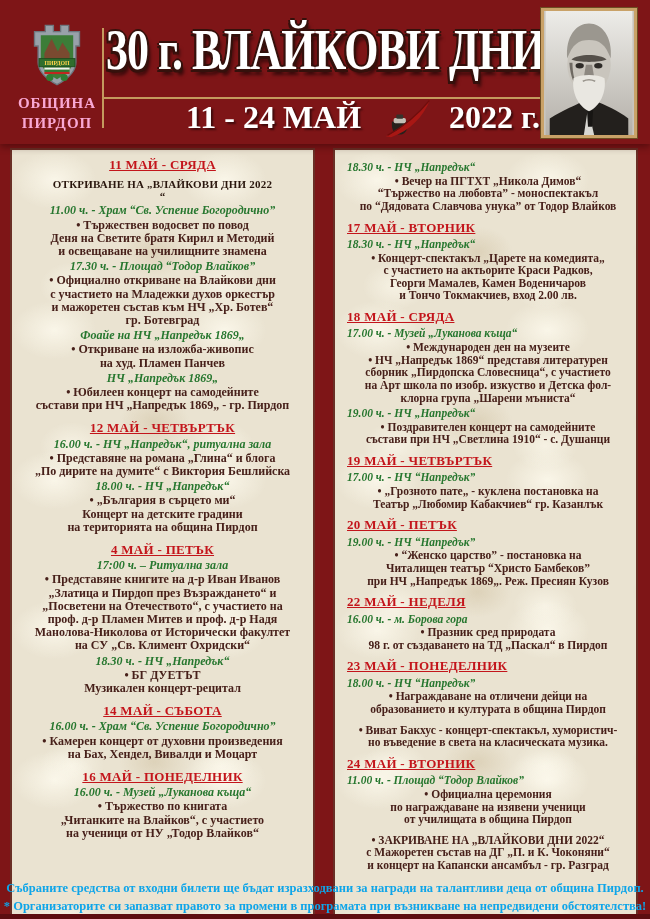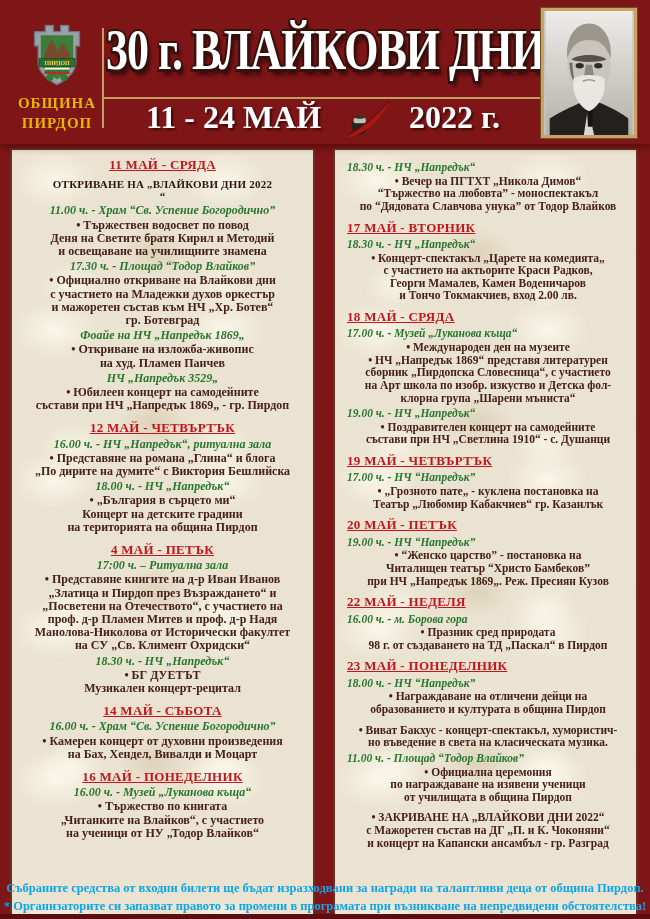--- a/index.html
+++ b/index.html
@@ -5,31 +5,31 @@
   html,body{margin:0;padding:0;}
   body{
     position:relative;width:650px;height:919px;overflow:hidden;
     background:#7e1517;
     font-family:"Liberation Serif","DejaVu Serif",serif;
   }
   
   .header{position:absolute;left:0;top:0;width:650px;height:144px;background:#7e1517;box-shadow:0 3px 7px rgba(40,0,0,.45);z-index:2;}
   .org{position:absolute;left:14px;top:6px;width:86px;text-align:center;}
   .org svg{display:block;margin:16px auto 6px;}
-  .org-name{color:#eab308;font-weight:bold;font-size:15px;line-height:1.3;letter-spacing:1px;white-space:pre-line;}
+  .org-name{color:#f9a8d4;font-weight:bold;font-size:15px;line-height:1.3;letter-spacing:1px;white-space:pre-line;}
   .vline{position:absolute;left:102px;top:28px;width:2px;height:100px;background:#c49a5e;}
   .title-area{position:absolute;left:106px;top:0;width:434px;height:144px;}
   .poster-title{
     margin-top:22px;text-align:center;color:#fff;font-weight:bold;font-size:44px;letter-spacing:-1px;
     transform:scaleY(1.3);transform-origin:50% 30%;
     text-shadow:2px 0 0 #35110c,-2px 0 0 #35110c,0 2px 0 #35110c,0 -2px 0 #35110c,2px 2px 0 #35110c,-2px 2px 0 #35110c,3px 4px 3px rgba(0,0,0,.55);
     white-space:nowrap;
   }
   .hline{position:absolute;left:-2px;top:97px;width:437px;height:2px;background:#c49a5e;}
-  .dates{position:absolute;left:0;top:99px;width:100%;height:36px;display:flex;align-items:center;justify-content:center;gap:16px;}
+  .dates{position:absolute;left:0;top:99px;width:100%;height:36px;display:flex;align-items:center;justify-content:flex-end;gap:16px;}
   .date-text{color:#fff;font-weight:bold;font-size:32px;text-shadow:2px 2px 2px rgba(0,0,0,.5);white-space:nowrap;}
   .portrait{position:absolute;right:13px;top:8px;width:90px;height:124px;border:3px solid #c9a268;outline:1px solid #6d4d22;background:#c9c5bd;}
   .portrait svg{display:block;}
   
   .panel{
     position:absolute;top:148px;height:902px;width:305px;box-sizing:border-box;
     background-color:#eae3d1;
     background-image:
       radial-gradient(60px 42px at 25% 20%, rgba(255,252,240,.75), rgba(255,252,240,0) 70%),
       radial-gradient(50px 36px at 75% 60%, rgba(208,193,162,.5), rgba(208,193,162,0) 70%),
@@ -131,21 +131,21 @@
 Деня на Светите братя Кирил и Методий
 и освещаване на училищните знамена</div>
     <div class="block venue">17.30 ч. - Площад “Тодор Влайков”</div>
     <div class="block event">• Официално откриване на Влайкови дни
 с участието на Младежки духов оркестър
 и мажоретен състав към НЧ „Хр. Ботев“
 гр. Ботевград</div>
     <div class="block venue">Фоайе на НЧ „Напредък 1869„</div>
     <div class="block event">• Откриване на изложба-живопис
 на худ. Пламен Панчев</div>
-    <div class="block venue">НЧ „Напредък 3529„</div>
+    <div class="block venue">НЧ „Напредък 1869„</div>
     <div class="block event">• Юбилеен концерт на самодейните
 състави при НЧ „Напредък 1869„ - гр. Пирдоп</div>
     <div class="block day">12 МАЙ - ЧЕТВЪРТЪК</div>
     <div class="block venue">16.00 ч. - НЧ „Напредък“, ритуална зала</div>
     <div class="block event">• Представяне на романа „Глина“ и блога
 „По дирите на думите“ с Виктория Бешлийска</div>
     <div class="block venue">18.00 ч. - НЧ „Напредък“</div>
     <div class="block event">• „България в сърцето ми“
 Концерт на детските градини
 на територията на община Пирдоп</div>
@@ -203,20 +203,21 @@
     <div class="block day">22 МАЙ - НЕДЕЛЯ</div>
     <div class="block venue">16.00 ч. - м. Борова гора</div>
     <div class="block event">• Празник сред природата
 98 г. от създаването на ТД „Паскал“ в Пирдоп</div>
     <div class="block day">23 МАЙ - ПОНЕДЕЛНИК</div>
     <div class="block venue">18.00 ч. - НЧ “Напредък”</div>
     <div class="block event">• Награждаване на отличени дейци на
 образованието и културата в община Пирдоп</div>
     <div class="block event">• Виват Бакхус - концерт-спектакъл, хумористич-
 но въведение в света на класическата музика.</div>
+    <div class="block day">24 МАЙ - ВТОРНИК</div>
     <div class="block venue">11.00 ч. - Площад “Тодор Влайков”</div>
     <div class="block event">• Официална церемония
 по награждаване на изявени ученици
 от училищата в община Пирдоп</div>
     <div class="block event">• ЗАКРИВАНЕ НА „ВЛАЙКОВИ ДНИ 2022“
 с Мажоретен състав на ДГ „П. и К. Чоконяни“
 и концерт на Капански ансамбъл - гр. Разград</div>
   </div>
 
 <div class="footer">

